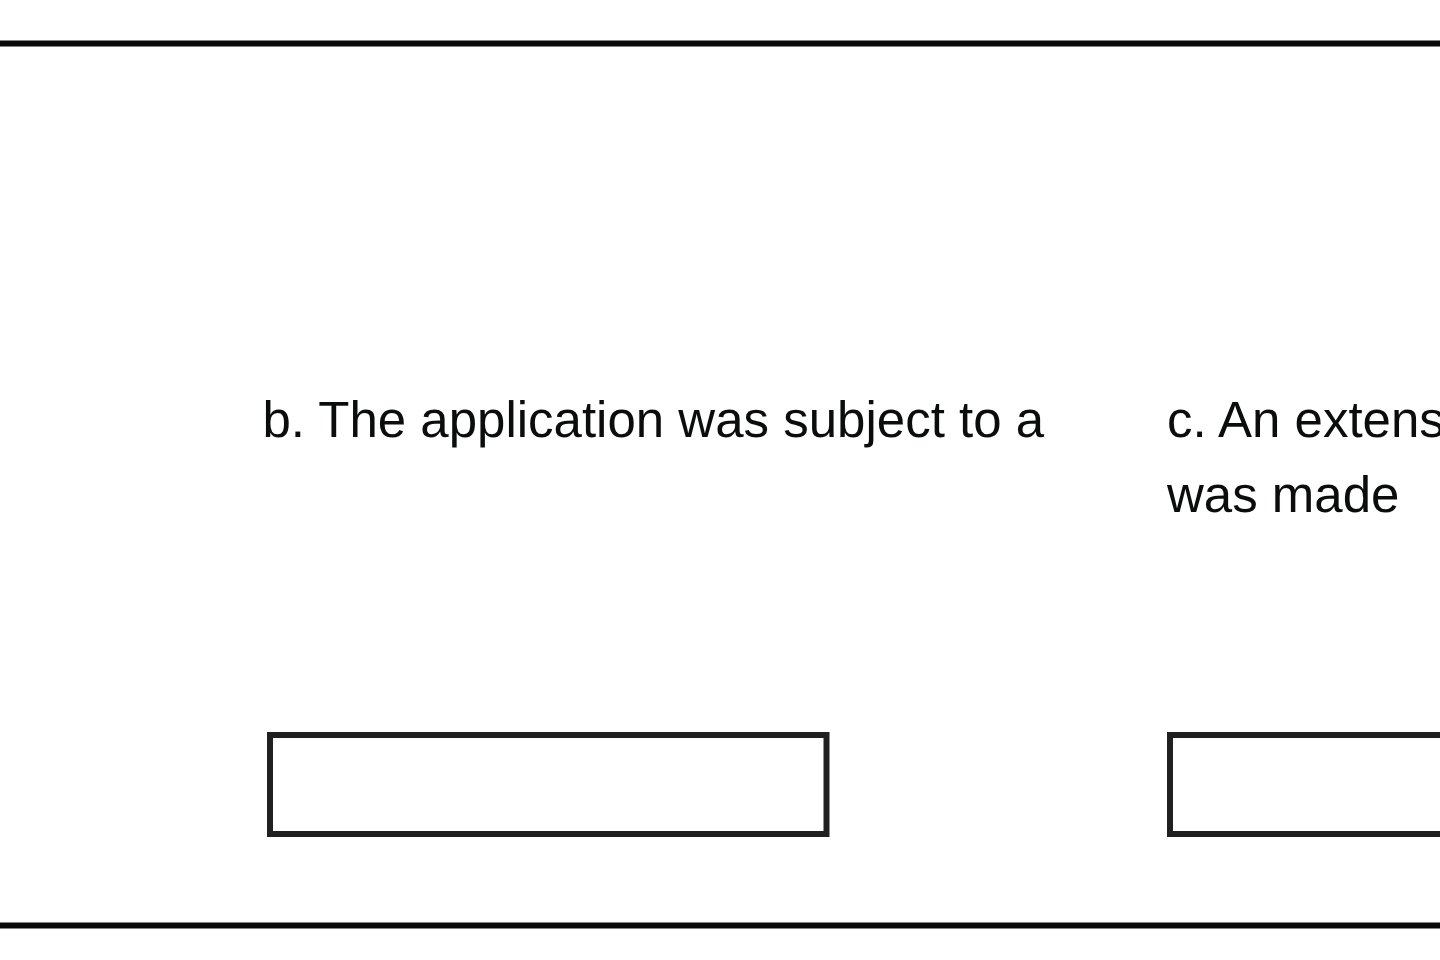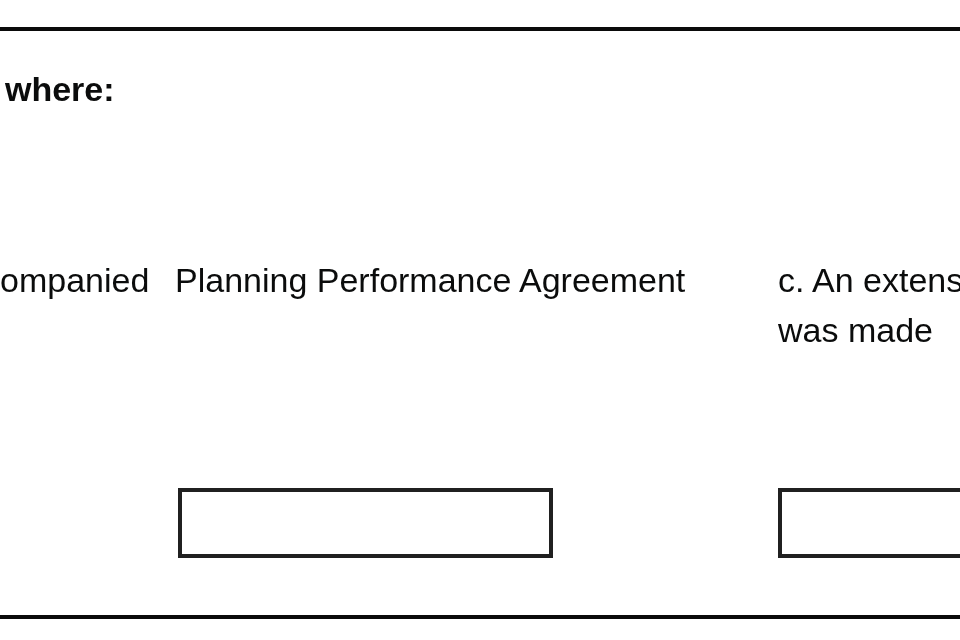--- a/index.html
+++ b/index.html
@@ -57,28 +57,26 @@
   .box-b { left: 178px; }
   .box-c { left: 778px; }
 </style>
 </head>
 <body>
 
 <div class="sheet">
 
   <div class="rule rule-top"></div>
 
-  <div class="heading">where:</div>
 
   <div class="col col-a">
-    <div>ompanied</div>
   </div>
 
   <div class="col col-b">
-    <div>Planning Performance Agreement</div>
+    <div>b. The application was subject to a</div>
   </div>
 
   <div class="col col-c">
     <div>c. An extens</div>
     <div>was made</div>
   </div>
 
   <div class="input-box box-b"></div>
 
   <div class="input-box box-c"></div>

